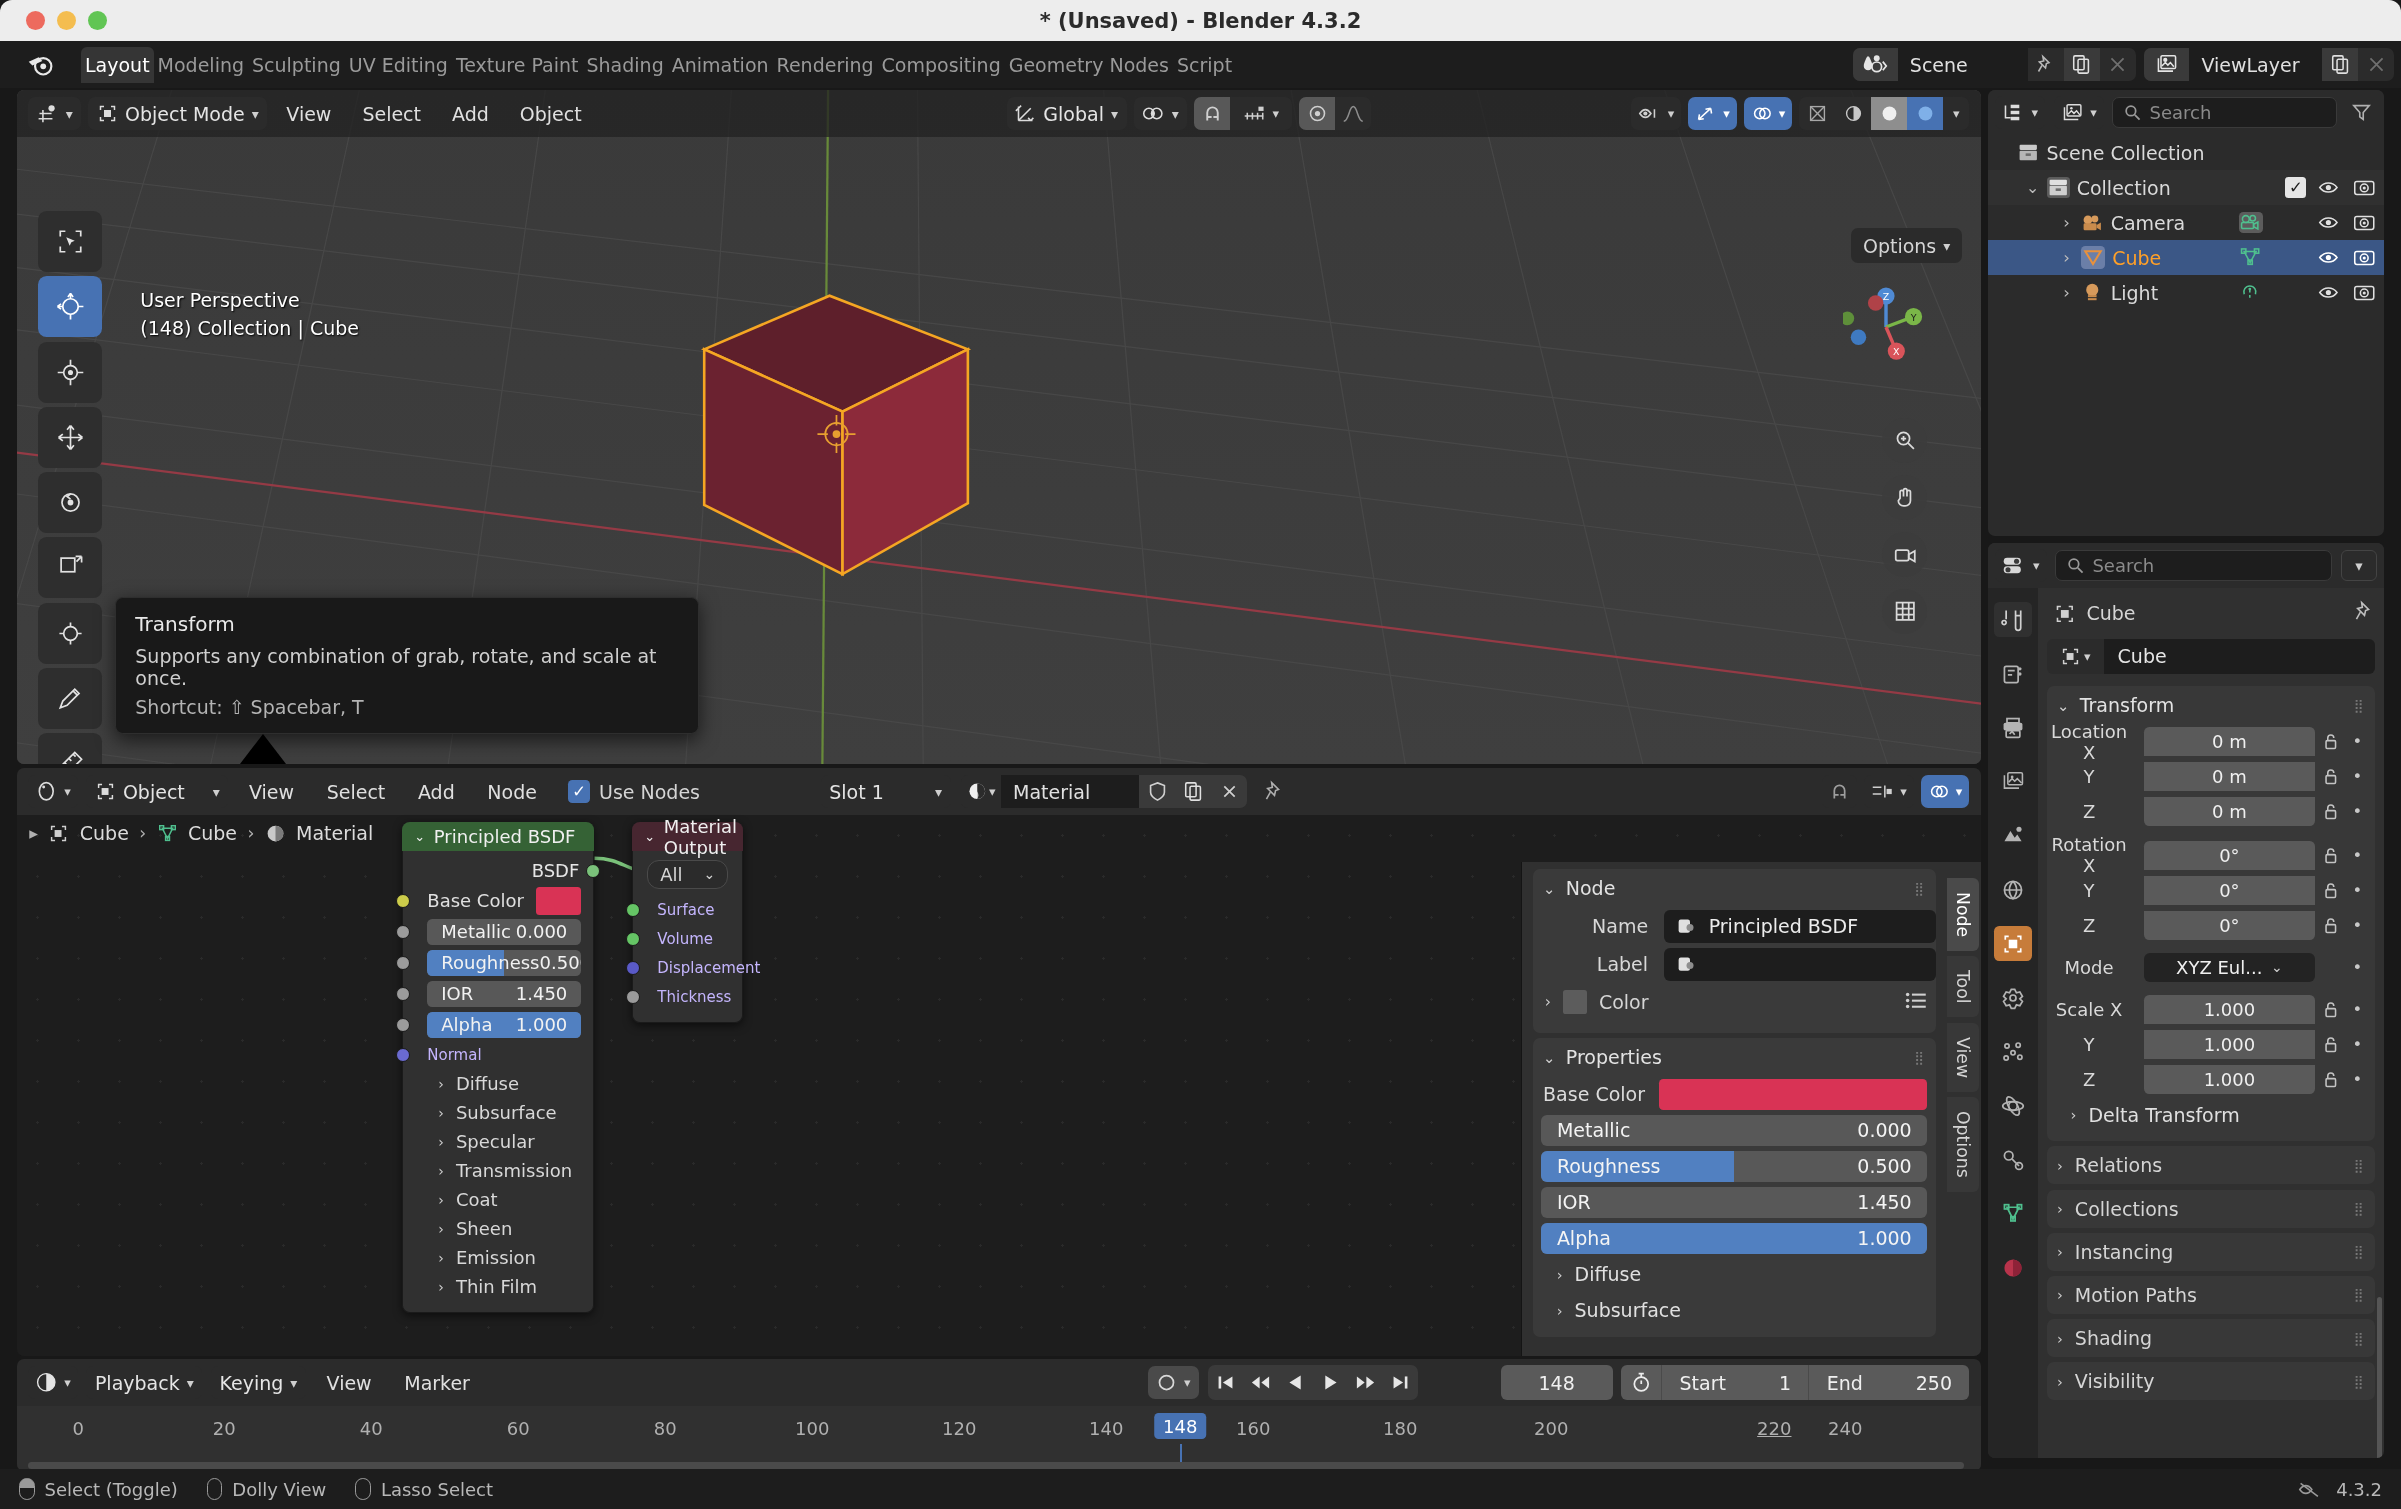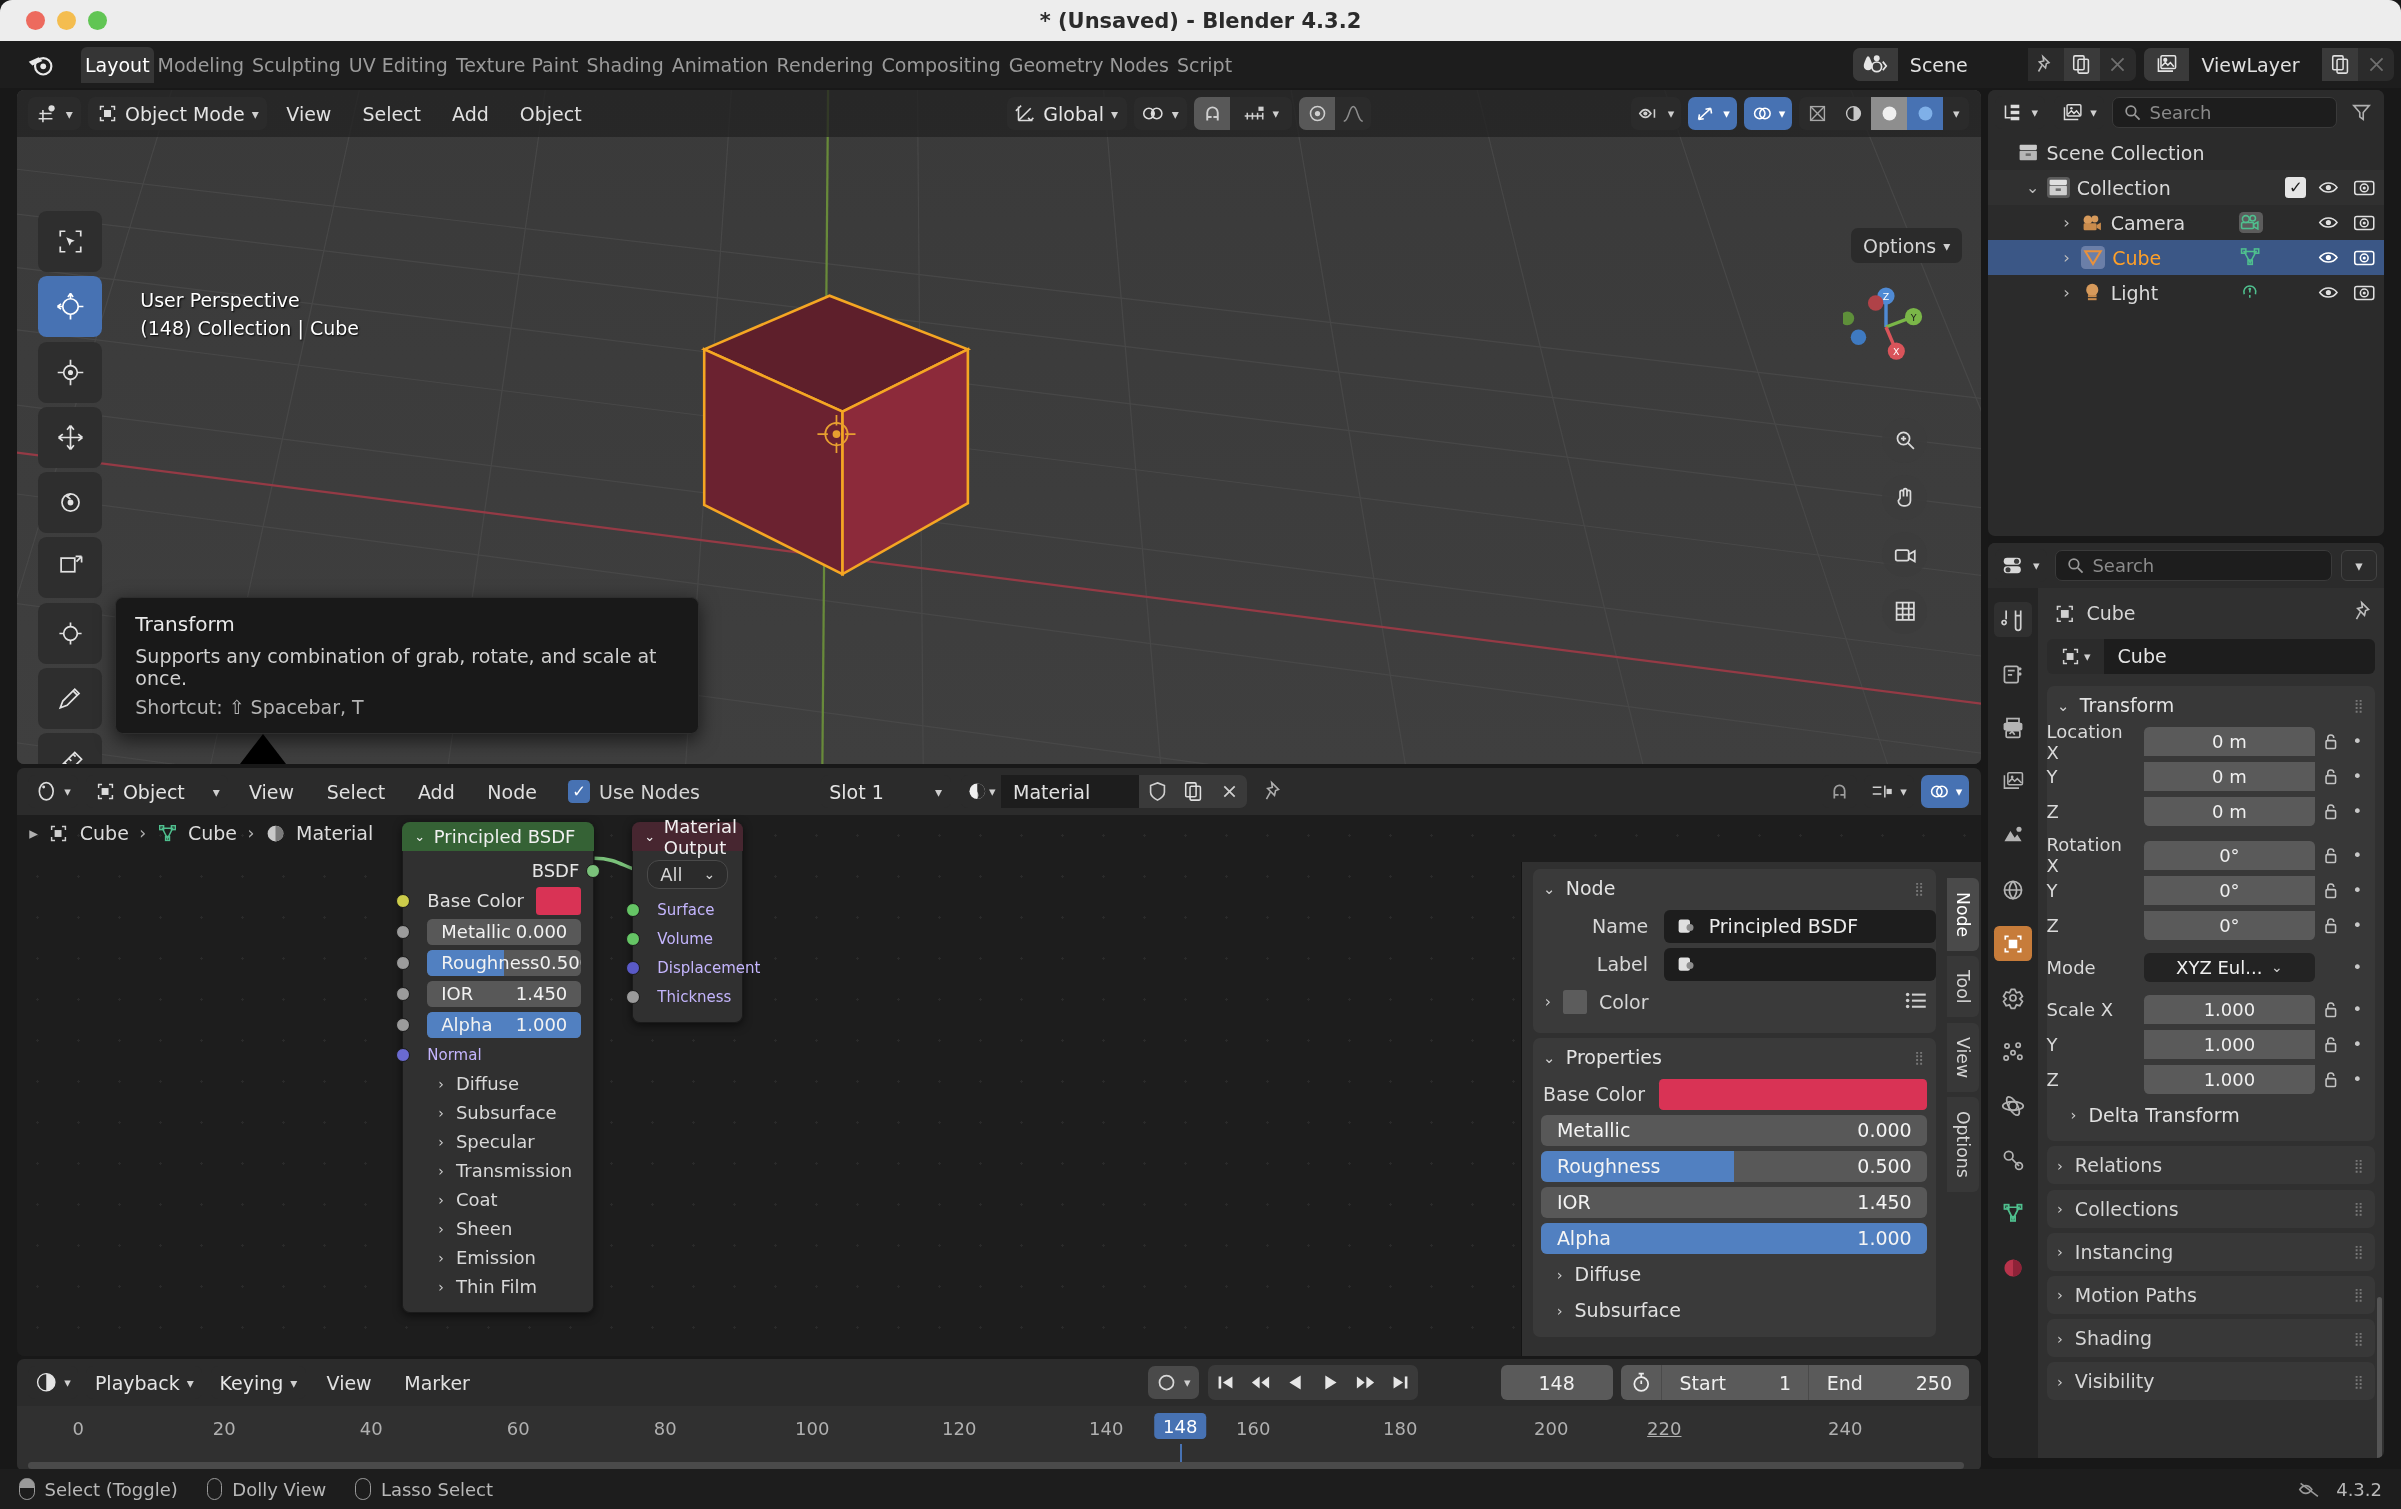--- a/index.html
+++ b/index.html
@@ -113,21 +113,21 @@
   .pr-breadcrumb { display:flex; align-items:center; gap:10.4px; height:50px; padding-left:7px; font-size:19px; }
   .pr-pin { margin-left:auto; }
   .pr-namerow { display:flex; align-items:center; gap:0; height:36px; margin-bottom:12px; }
   .pr-nameic { width:57px; height:35px; background:#2b2b2b; border-radius:6px 0 0 6px; display:flex; align-items:center; justify-content:center; gap:3.5px; }
   .pr-nameval { flex:1; height:35px; background:#1d1d1d; border-radius:0 6px 6px 0; display:flex; align-items:center; padding-left:14px; font-size:19px; color:#e6e6e6; }
   .panel { background:#383838; border-radius:7px; margin-bottom:5.2px; padding:0 0 8.6px; }
   .panel-hd { display:flex; align-items:center; height:38px; padding:0 10.4px; font-size:19px; color:#e3e3e3; }
   .panel-hd .chev { margin-right:10.4px; color:#cfcfcf; font-size:14.7px;}
   .dots { margin-left:auto; color:#777; font-size:13px; letter-spacing:1.7px; }
   .prow { display:flex; align-items:center; height:35px; padding:0 5.2px 0 0; gap:0; }
-  .prow .plabel { width:97px; text-align:left; padding-right:12px; font-size:18px; color:#d9d9d9; }
+  .prow .plabel { width:97px; text-align:center; padding-right:12px; font-size:18px; color:#d9d9d9; }
   .pfield { flex:1; height:29px; background:#5a5a5a; display:flex; align-items:center; justify-content:center; font-size:18px; color:#f0f0f0; }
   .pfield.top { border-radius:5.2px 5.2px 0 0; }
   .pfield.bot { border-radius:0 0 5.2px 5.2px; }
   .pfield.dropdown { background:#232323; border-radius:6px; justify-content:center; gap:8.6px; }
   .lockcol { width:29px; display:flex; justify-content:center; }
   .dotcol { width:26px; display:flex; justify-content:center; color:#c8c8c8; font-size:16.4px; }
   .sub-hd { display:flex; align-items:center; height:36px; padding-left:24px; font-size:19px; color:#e0e0e0; }
   .sub-hd .chev { margin-right:12px; color:#cfcfcf; font-size:14.7px; }
   .collapsed-panel { background:#383838; border-radius:7px; margin-bottom:5.2px; height:38px; display:flex; align-items:center; padding:0 10.4px; font-size:19px; }
   .collapsed-panel .chev { margin-right:12px; color:#cfcfcf; font-size:14.7px; }
@@ -1461,21 +1461,21 @@
       <div class="tl-tick" style="left:501px;">60</div>
       <div class="tl-tick" style="left:648px;">80</div>
       <div class="tl-tick" style="left:795px;">100</div>
       <div class="tl-tick" style="left:942px;">120</div>
       <div class="tl-tick" style="left:1089px;">140</div>
       <div class="tl-playhead" style="left:1163px;">148</div>
       <div class="tl-playline" style="left:1163px;"></div>
       <div class="tl-tick" style="left:1236px;">160</div>
       <div class="tl-tick" style="left:1383px;">180</div>
       <div class="tl-tick" style="left:1534px;">200</div>
-      <div class="tl-tick" style="left:1647px;text-decoration:underline;">220</div>
+      <div class="tl-tick" style="left:1757px;text-decoration:underline;">220</div>
       <div class="tl-tick" style="left:1828px;">240</div>
       <div class="tl-scroll"></div>
     </div>
   </div>
 
   <div class="statusbar">
     <div class="sb-item">
       <span class="mouse-ic fl"></span>
       <span>Select (Toggle)</span>
     </div>

